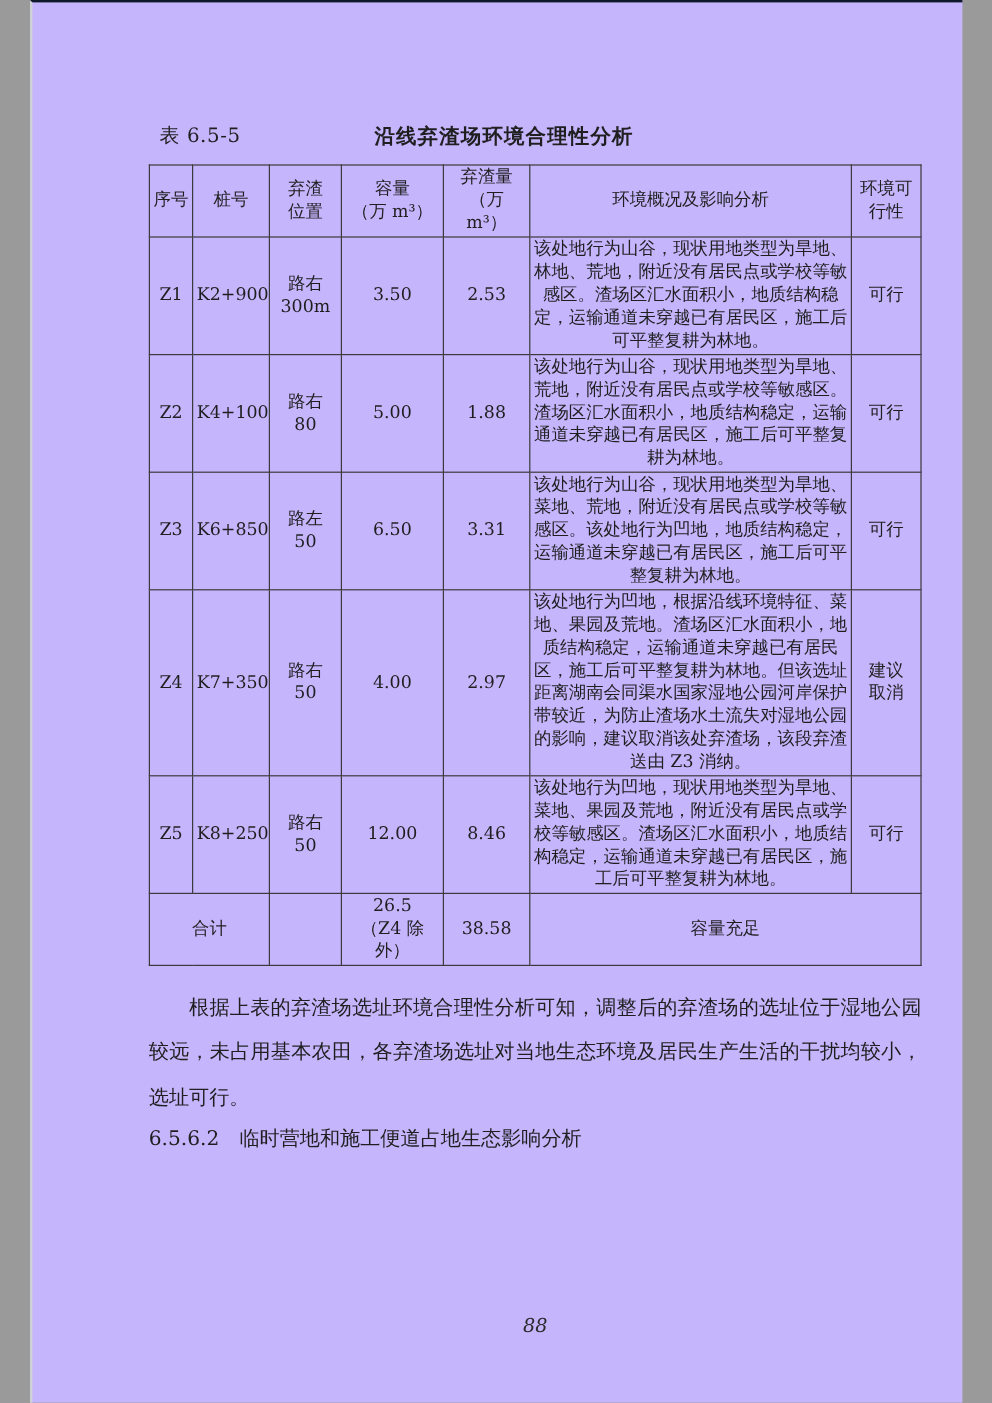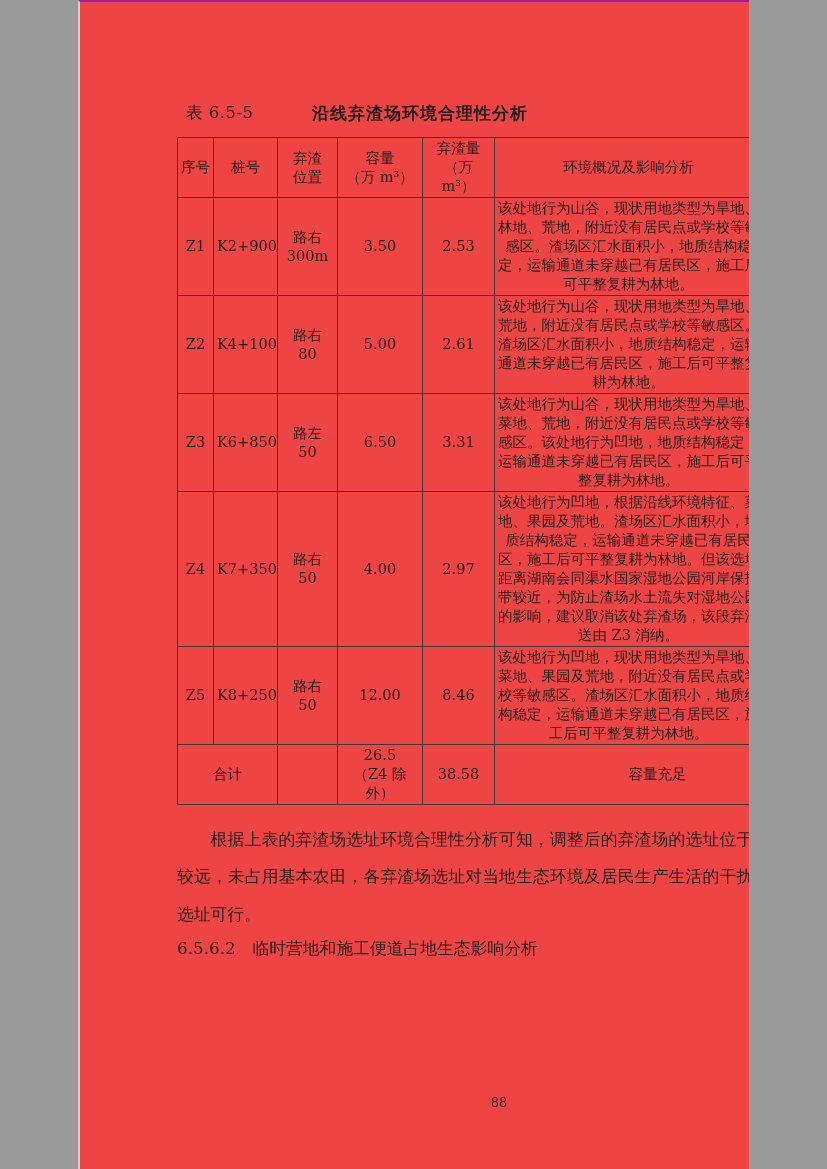--- a/index.html
+++ b/index.html
@@ -1,25 +1,25 @@
 <!DOCTYPE html>
 <html><head>
 <meta charset="utf-8">
 <style>
   html,body { margin:0; padding:0; background:#9a9a9a; }
   .page {
     position:relative;
-    width:671px; height:1169px;
+    width:777px; height:1169px;
     margin:0 auto;
-    background:#ef4444;
+    background:#c4b5fd;
     box-sizing:border-box;
     padding:100px 86px 0 97px;
     font-family:"DejaVu Serif","Liberation Serif",serif;
     color:#1f1f1f;
-    border-top:2px solid #a21caf;
+    border-top:2px solid #0f172a;
     border-left:2px solid #cfd2d4;
     overflow:hidden;
   }
   
   .caption-row { position:relative; height:24px; margin-bottom:11px; }
   .caption-label {
     position:absolute; left:9px; top:0;
     font-size:16.5px; letter-spacing:0.5px;
   }
   .caption-title {
@@ -64,21 +64,21 @@
   .body-text h3 {
     margin:0; padding:0;
     font-size:16.8px; font-weight:normal;
     line-height:31px;
     text-indent:0;
   }
   .page-number {
     position:absolute;
     left:97px; width:644px; top:1093px;
     text-align:center;
-    font-size:13px; color:#2a2a2a;
+    font-size:16px; color:#2a2a2a;font-style:italic;
   }
 </style>
 </head>
 <body>
 
 <div class="page">
 
   <div class="caption-row">
     <span class="caption-label">表 6.5-5</span>
     <span class="caption-title">沿线弃渣场环境合理性分析</span>
@@ -119,21 +119,21 @@
         <td>2.53</td>
         <td class="analysis">该处地行为山谷，现状用地类型为旱地、林地、荒地，附近没有居民点或学校等敏感区。渣场区汇水面积小，地质结构稳定，运输通道未穿越已有居民区，施工后可平整复耕为林地。</td>
         <td class="preline">可行</td>
       </tr>
       <tr style="height:94px">
         <td>Z2</td>
         <td>K4+100</td>
         <td class="preline">路右
 80</td>
         <td>5.00</td>
-        <td>2.61</td>
+        <td>1.88</td>
         <td class="analysis">该处地行为山谷，现状用地类型为旱地、荒地，附近没有居民点或学校等敏感区。渣场区汇水面积小，地质结构稳定，运输通道未穿越已有居民区，施工后可平整复耕为林地。</td>
         <td class="preline">可行</td>
       </tr>
       <tr style="height:94px">
         <td>Z3</td>
         <td>K6+850</td>
         <td class="preline">路左
 50</td>
         <td>6.50</td>
         <td>3.31</td>

